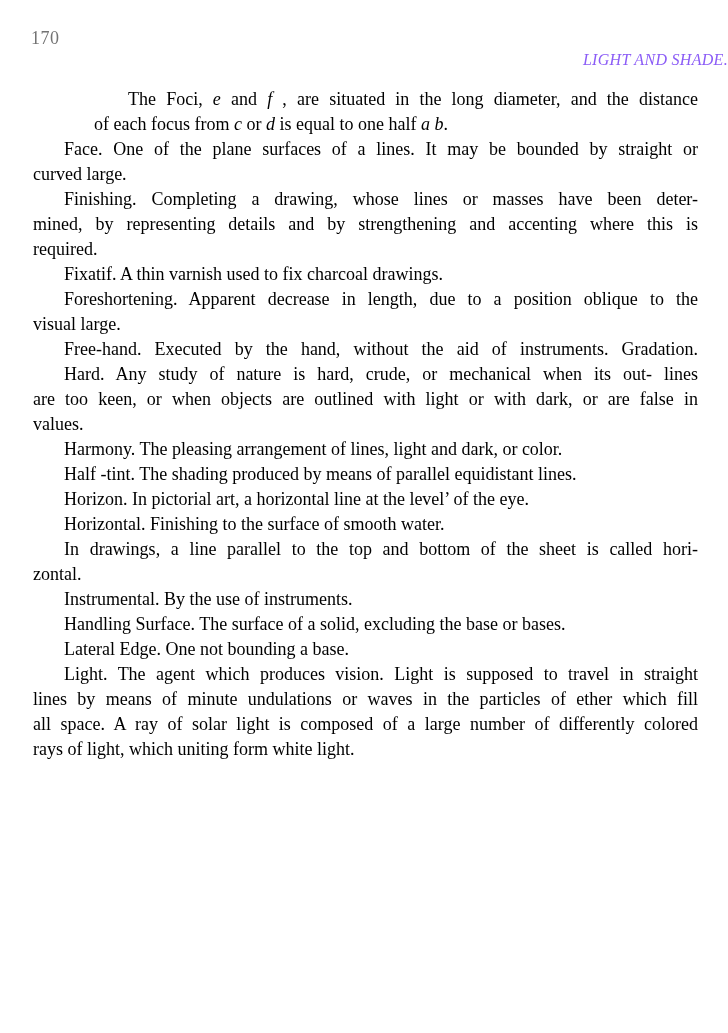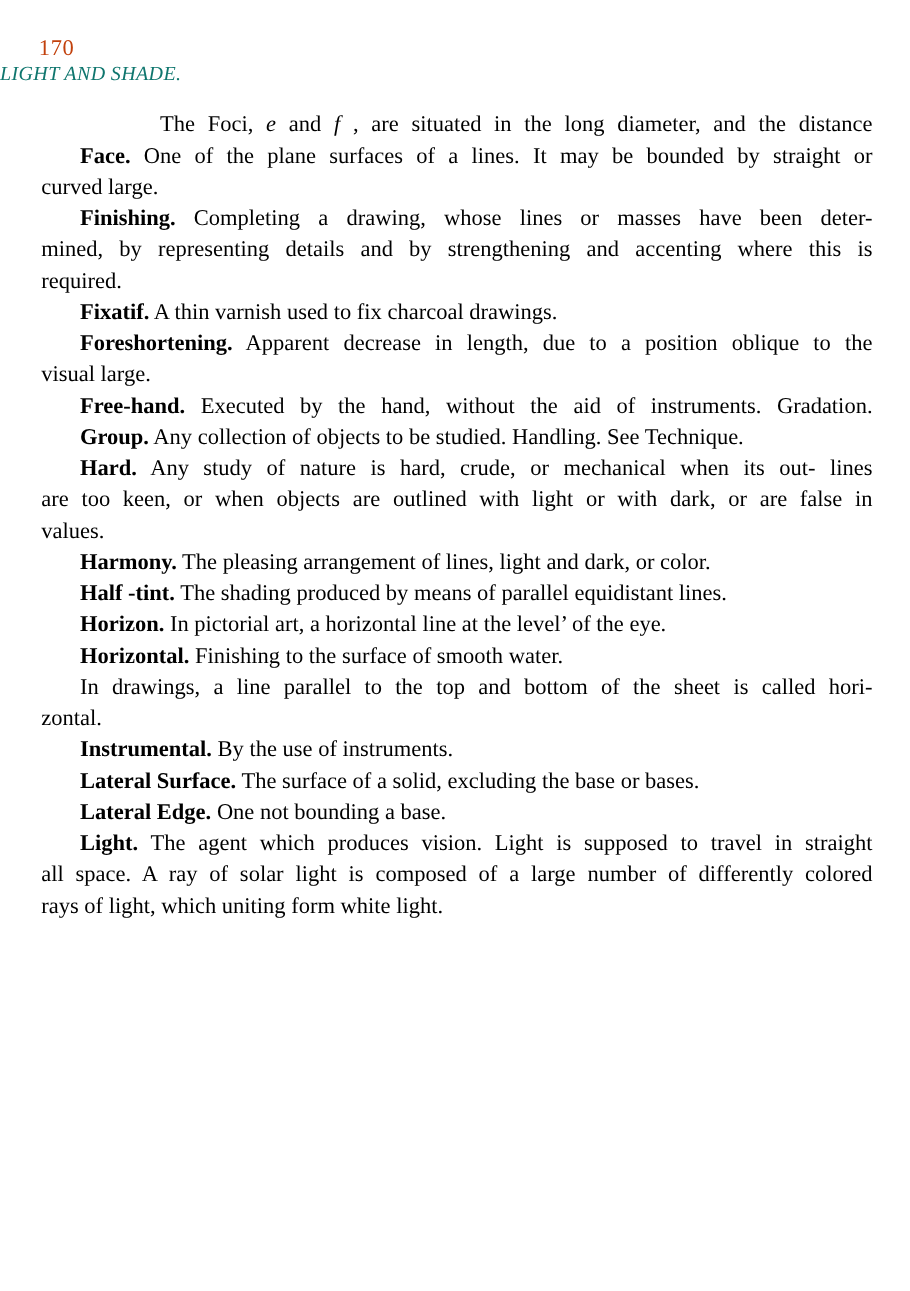--- a/index.html
+++ b/index.html
@@ -16,32 +16,32 @@
     position: absolute;
     inset: 0;
     background: #ffffff;
   }
   .page-number {
     position: absolute;
     left: 31px;
     top: 28px;
     font-size: 18px;
     letter-spacing: 0.5px;
-    color: #c2410c;
+    color: #737373;
   }
   .running-title {
     position: absolute;
     top: 51px;
     left: 0;
     width: 100%;
-    text-align: left;
+    text-align: right;
     font-style: italic;
     font-size: 16px;
     letter-spacing: 0.3px;
-    color: #0f766e;
+    color: #8b5cf6;
   }
   .text-block {
     position: absolute;
     left: 33px;
     top: 87px;
     width: 665px;
   }
   .line {
     height: 25px;
     line-height: 25px;
@@ -50,50 +50,51 @@
     color: #000000;
   }
   .line.stretch {
     white-space: normal;
     text-align: justify;
     text-align-last: justify;
   }
   .line.ind1 { padding-left: 31px; }
   .line.ind2 { padding-left: 61px; }
   .line.ind3 { padding-left: 95px; }
-  .line .b { font-weight: bold; }
+  .line .b { font-weight: normal; }
   .line .i { font-style: italic; }
 </style>
 </head>
 <body>
 
 <div class="page">
   <div class="page-number">170</div>
   <div class="running-title">LIGHT AND SHADE.</div>
   <div class="text-block">
       <div class="line ind3 stretch"><span>The Foci, </span><span class="i">e</span><span> and </span><span class="i">f</span><span> , are situated in the long diameter, and the distance</span></div>
+      <div class="line ind2"><span>of each focus from </span><span class="i">c</span><span> or </span><span class="i">d</span><span> is equal to one half </span><span class="i">a b</span><span>.</span></div>
       <div class="line ind1 stretch"><span class="b">Face.</span><span> One of the plane surfaces of a lines. It may be bounded by straight or</span></div>
       <div class="line ind0"><span>curved large.</span></div>
       <div class="line ind1 stretch"><span class="b">Finishing.</span><span> Completing a drawing, whose lines or masses have been deter-</span></div>
       <div class="line ind0 stretch"><span>mined, by representing details and by strengthening and accenting where this is</span></div>
       <div class="line ind0"><span>required.</span></div>
       <div class="line ind1"><span class="b">Fixatif.</span><span> A thin varnish used to fix charcoal drawings.</span></div>
       <div class="line ind1 stretch"><span class="b">Foreshortening.</span><span> Apparent decrease in length, due to a position oblique to the</span></div>
       <div class="line ind0"><span>visual large.</span></div>
       <div class="line ind1 stretch"><span class="b">Free-hand.</span><span> Executed by the hand, without the aid of instruments. Gradation.</span></div>
-      <div class="line ind1"><span class="b">Group.</span><span> Any collection of objects to be studied. Handling. See Technique.</span></div>
       <div class="line ind1 stretch"><span class="b">Hard.</span><span> Any study of nature is hard, crude, or mechanical when its out- lines</span></div>
       <div class="line ind0 stretch"><span>are too keen, or when objects are outlined with light or with dark, or are false in</span></div>
       <div class="line ind0"><span>values.</span></div>
       <div class="line ind1"><span class="b">Harmony.</span><span> The pleasing arrangement of lines, light and dark, or color.</span></div>
       <div class="line ind1"><span class="b">Half -tint.</span><span> The shading produced by means of parallel equidistant lines.</span></div>
       <div class="line ind1"><span class="b">Horizon.</span><span> In pictorial art, a horizontal line at the level’ of the eye.</span></div>
       <div class="line ind1"><span class="b">Horizontal.</span><span> Finishing to the surface of smooth water.</span></div>
       <div class="line ind1 stretch"><span>In drawings, a line parallel to the top and bottom of the sheet is called hori-</span></div>
       <div class="line ind0"><span>zontal.</span></div>
       <div class="line ind1"><span class="b">Instrumental.</span><span> By the use of instruments.</span></div>
-      <div class="line ind1"><span class="b">Lateral Surface.</span><span> The surface of a solid, excluding the base or bases.</span></div>
+      <div class="line ind1"><span class="b">Handling Surface.</span><span> The surface of a solid, excluding the base or bases.</span></div>
       <div class="line ind1"><span class="b">Lateral Edge.</span><span> One not bounding a base.</span></div>
       <div class="line ind1 stretch"><span class="b">Light.</span><span> The agent which produces vision. Light is supposed to travel in straight</span></div>
+      <div class="line ind0 stretch"><span>lines by means of minute undulations or waves in the particles of ether which fill</span></div>
       <div class="line ind0 stretch"><span>all space. A ray of solar light is composed of a large number of differently colored</span></div>
       <div class="line ind0"><span>rays of light, which uniting form white light.</span></div>
     </div>
 </div>
 
 </body></html>

